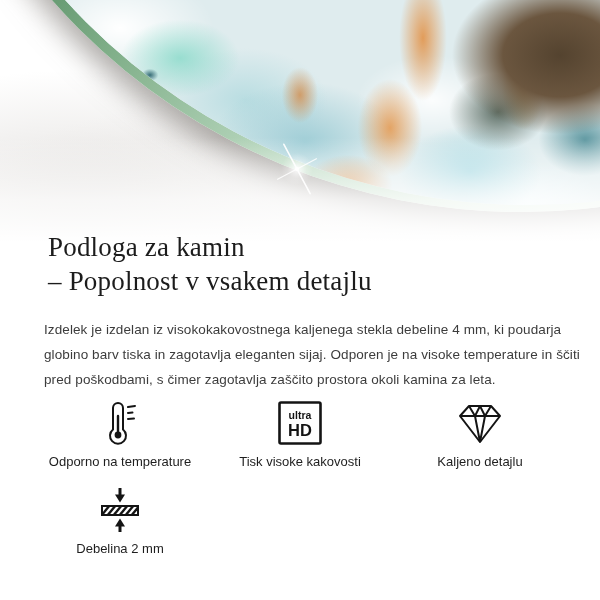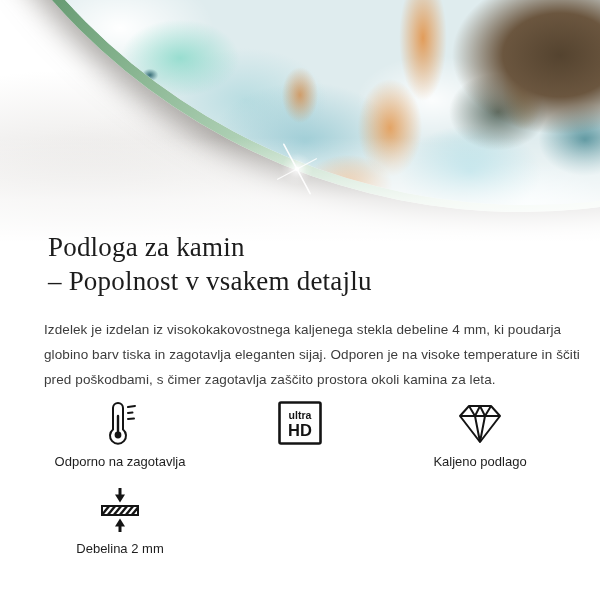--- a/index.html
+++ b/index.html
@@ -121,46 +121,47 @@
         <path d="M13,30.5 A8,8 0 1 0 23,30.5 L23,9 A5,5 0 0 0 13,9 Z" stroke-width="2" stroke-linejoin="round"></path>
         <circle cx="18" cy="36" r="3.4" fill="#141414" stroke="none"></circle>
         <line x1="18" y1="33" x2="18" y2="17" stroke-width="2.4" stroke-linecap="round"></line>
         <g stroke-width="2" stroke-linecap="round">
           <line x1="28" y1="8" x2="35" y2="7"></line>
           <line x1="28" y1="14" x2="32.5" y2="13.5"></line>
           <line x1="28" y1="20" x2="34" y2="19.5"></line>
         </g>
       </svg>
     </div>
-    <div class="label">Odporno na zagotavlja</div>
+    <div class="label">Odporno na temperature</div>
   </div>
 
   <div class="feature">
     <div class="icon-box">
       <svg width="46" height="46" viewBox="0 0 46 46">
         <rect x="2.5" y="2.5" width="41" height="41" rx="1.5" fill="none" stroke="#141414" stroke-width="2.6"></rect>
         <text x="23" y="18.5" text-anchor="middle" class="uhd-top">ultra</text>
         <text x="23" y="36" text-anchor="middle" class="uhd-bottom">HD</text>
       </svg>
     </div>
+    <div class="label">Tisk visoke kakovosti</div>
   </div>
 
 
   <div class="feature">
     <div class="icon-box">
       <svg width="50" height="44" viewBox="0 0 50 44" fill="none" stroke="#141414" stroke-width="2" stroke-linejoin="round">
         <path d="M5,15 L14,5 L36,5 L45,15 L25,41 Z"></path>
         <path d="M5,15 L45,15"></path>
         <path d="M14,5 L20,15 L25,41"></path>
         <path d="M36,5 L30,15 L25,41"></path>
         <path d="M25,5 L20,15"></path>
         <path d="M25,5 L30,15"></path>
       </svg>
     </div>
-    <div class="label">Kaljeno podlago</div>
+    <div class="label">Kaljeno detajlu</div>
   </div>
 
 
   <div class="feature">
     <div class="icon-box">
       <svg width="44" height="48" viewBox="0 0 44 48">
         <defs>
           <clipPath id="barclip">
               <rect x="5" y="21" width="34" height="7"></rect>
             </clipPath>

